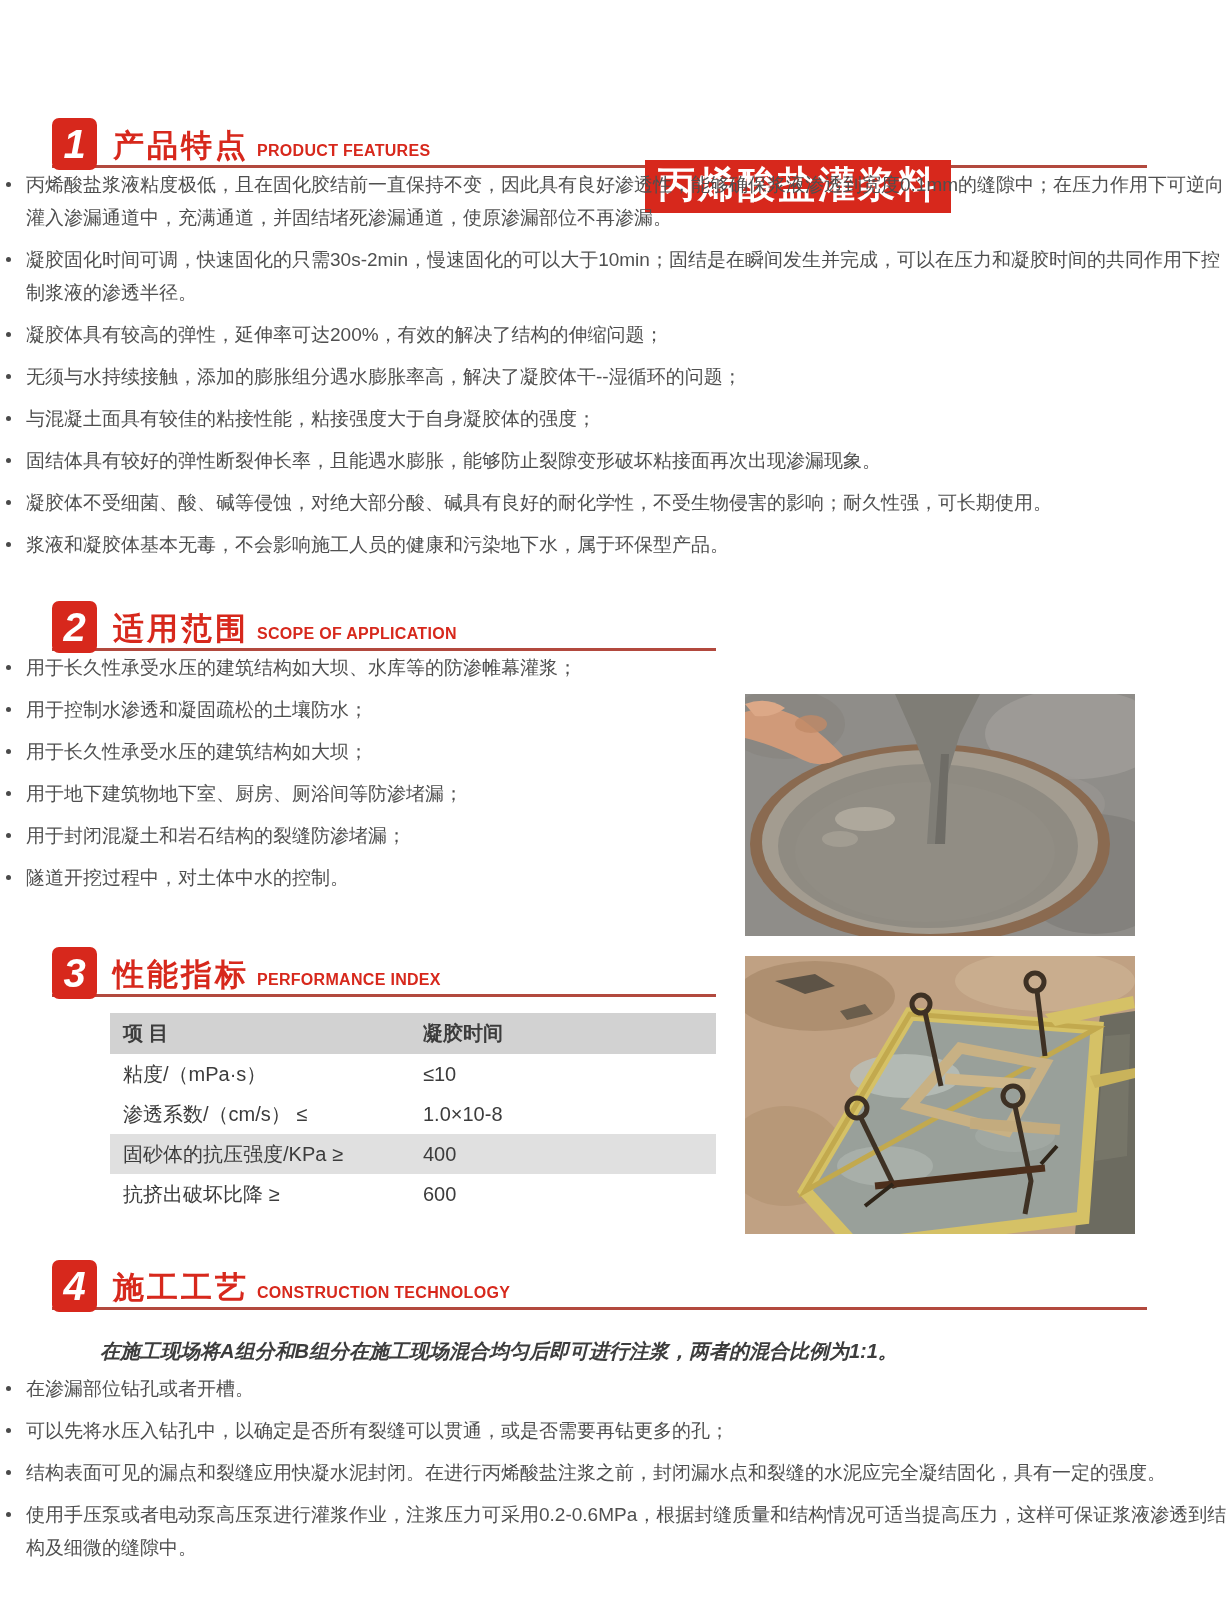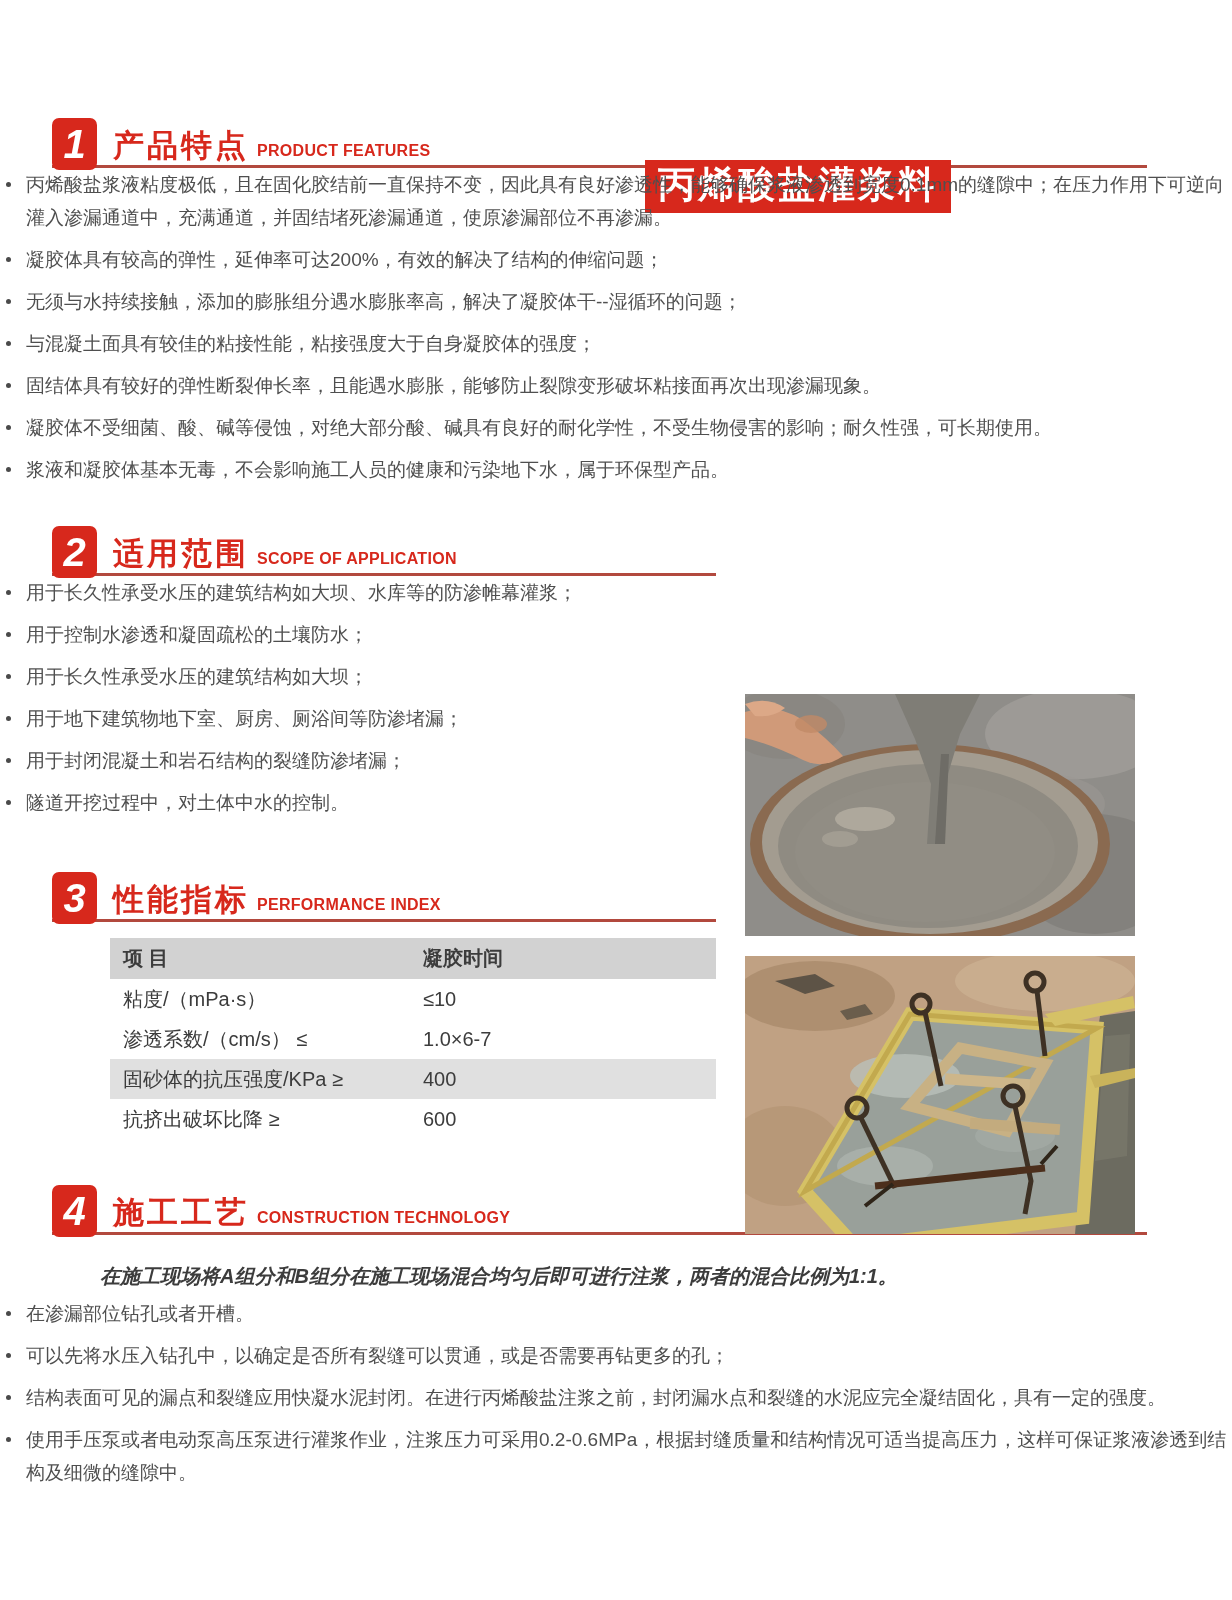--- a/index.html
+++ b/index.html
@@ -115,20 +115,21 @@
 
   <div class="banner">丙烯酸盐灌浆料</div>
 
   <div class="sec-header sec1-header">
     <div class="num-box">1</div>
     <div class="sec-title">产品特点</div>
     <div class="sec-sub">PRODUCT FEATURES</div>
   </div>
   <ul class="bullets sec1-bullets">
     <li>丙烯酸盐浆液粘度极低，且在固化胶结前一直保持不变，因此具有良好渗透性，能够确保浆液渗透到宽度0.1mm的缝隙中；在压力作用下可逆向灌入渗漏通道中，充满通道，并固结堵死渗漏通道，使原渗漏部位不再渗漏。</li>
+    <li>凝胶固化时间可调，快速固化的只需30s-2min，慢速固化的可以大于10min；固结是在瞬间发生并完成，可以在压力和凝胶时间的共同作用下控制浆液的渗透半径。</li>
     <li>凝胶体具有较高的弹性，延伸率可达200%，有效的解决了结构的伸缩问题；</li>
     <li>无须与水持续接触，添加的膨胀组分遇水膨胀率高，解决了凝胶体干--湿循环的问题；</li>
     <li>与混凝土面具有较佳的粘接性能，粘接强度大于自身凝胶体的强度；</li>
     <li>固结体具有较好的弹性断裂伸长率，且能遇水膨胀，能够防止裂隙变形破坏粘接面再次出现渗漏现象。</li>
     <li>凝胶体不受细菌、酸、碱等侵蚀，对绝大部分酸、碱具有良好的耐化学性，不受生物侵害的影响；耐久性强，可长期使用。</li>
     <li>浆液和凝胶体基本无毒，不会影响施工人员的健康和污染地下水，属于环保型产品。</li>
   </ul>
 
   <div class="row sec2-row">
     <div class="col-left">
@@ -169,21 +170,21 @@
         <tbody>
           <tr>
             <td>粘度/（mPa·s）</td>
             <td>
               <div class="spec-line">≤10</div>
             </td>
           </tr>
           <tr>
             <td>渗透系数/（cm/s）  ≤</td>
             <td>
-              <div class="spec-line">1.0×6-7</div>
+              <div class="spec-line">1.0×10-8</div>
             </td>
           </tr>
           <tr class="gray">
             <td>固砂体的抗压强度/KPa ≥</td>
             <td>
               <div class="spec-line">400</div>
             </td>
           </tr>
           <tr>
             <td>抗挤出破坏比降 ≥</td>

